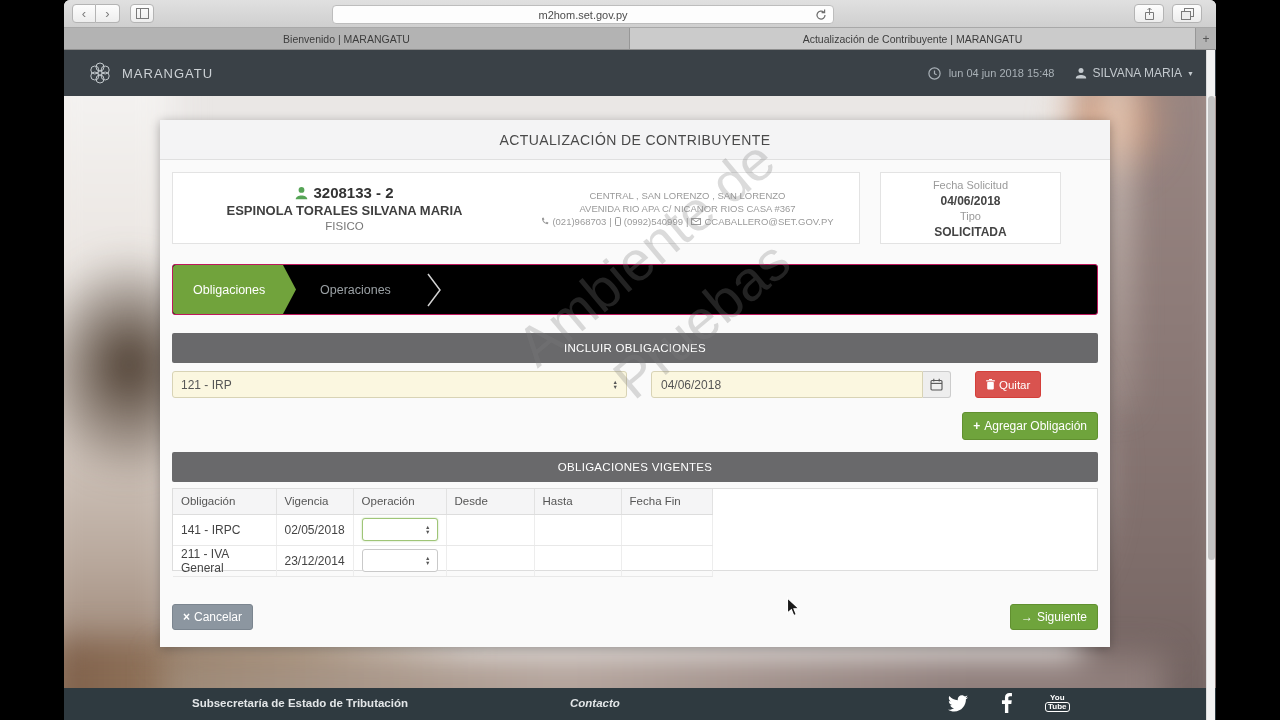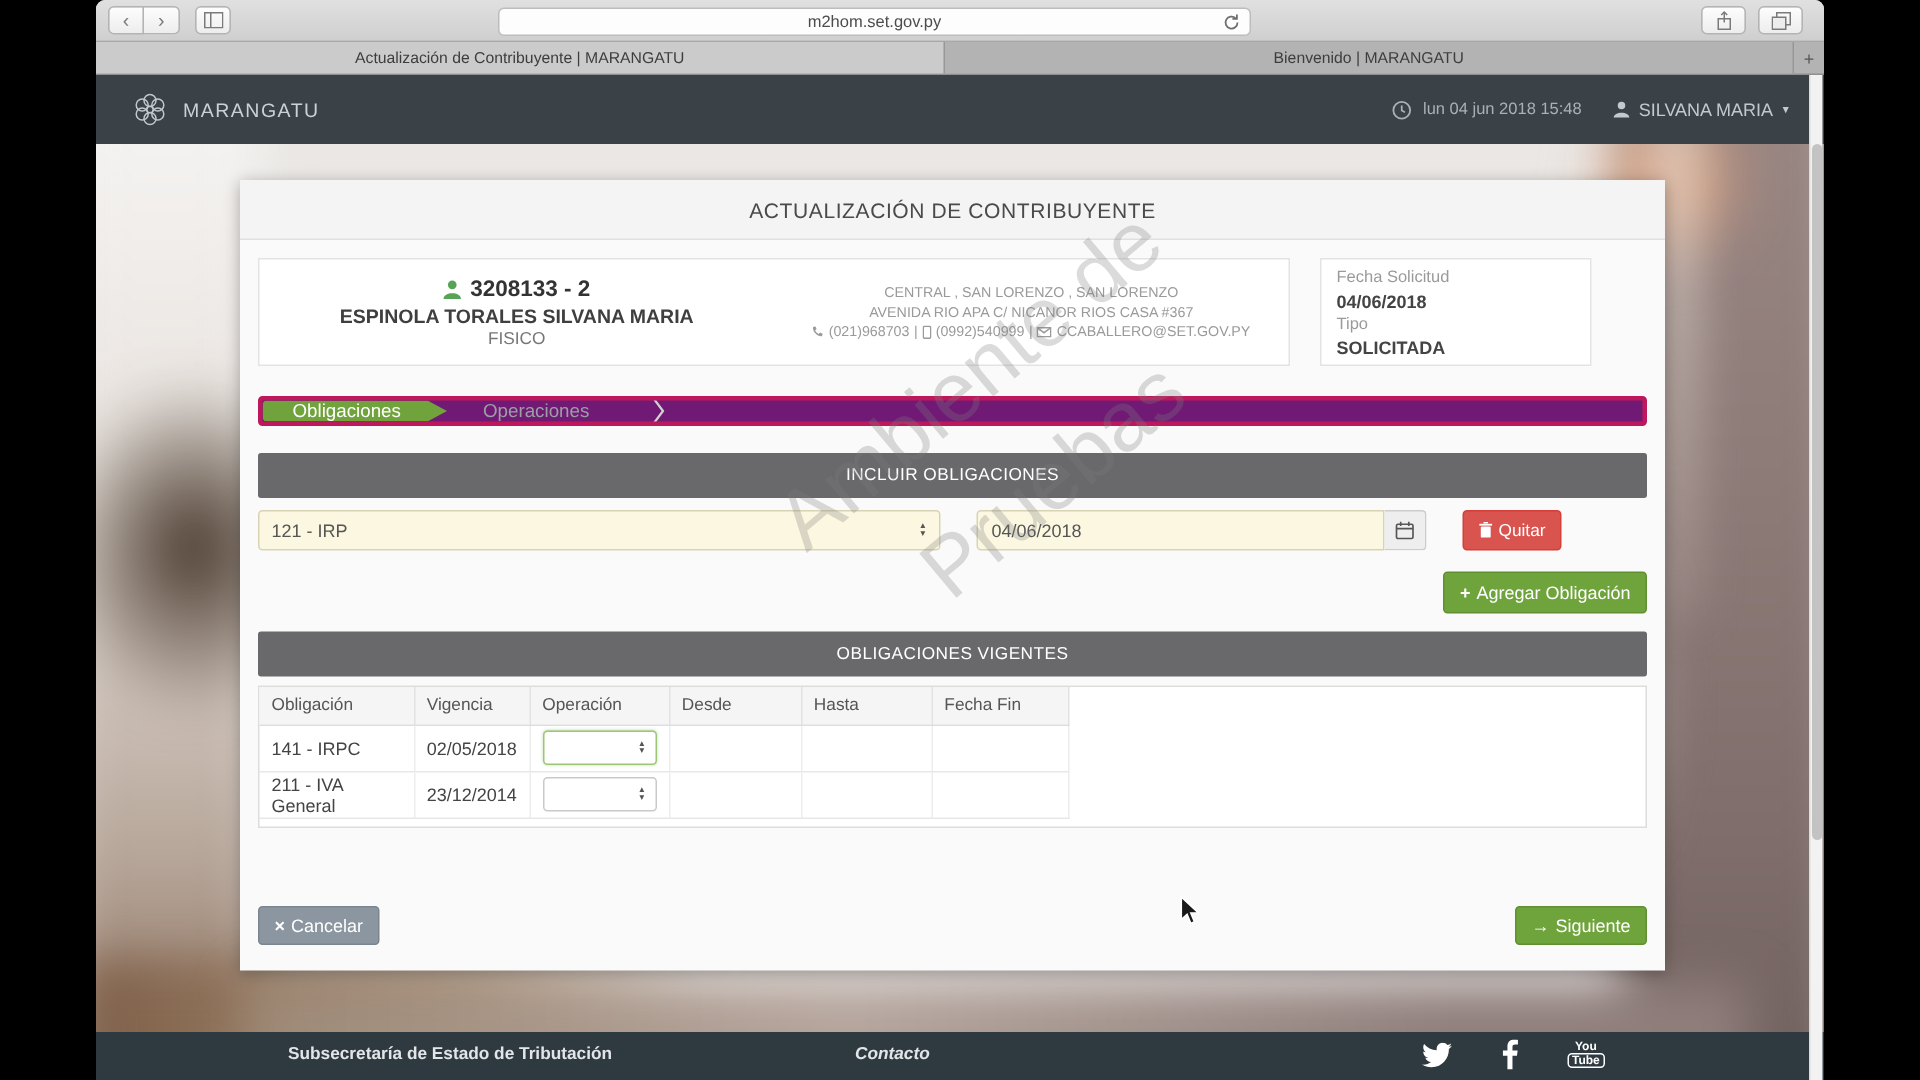--- a/index.html
+++ b/index.html
@@ -38,43 +38,43 @@
   .cardtitle { height:40px; line-height:40px; text-align:center; font-size:14px; color:#4a4a4a; letter-spacing:.4px; background:#f4f4f5; border-bottom:1px solid #e0e0e0; }
   .inforow { display:flex; gap:20px; padding:12px; }
   .ibox { background:#fff; border:1px solid #e3e3e3; height:72px; }
   .ibox.main { width:688px; display:flex; }
   .icol { flex:1; display:flex; flex-direction:column; align-items:center; justify-content:center; }
   .rucline { font-size:15px; font-weight:bold; color:#333; display:flex; align-items:center; gap:5px; }
   .namef { font-size:13px; font-weight:bold; color:#3f3f3f; margin-top:2px; }
   .typef { font-size:11.5px; color:#777; margin-top:2px; }
   .addr { font-size:9.5px; color:#9a9a9a; line-height:13px; text-align:center; }
   .contactline { display:flex; align-items:center; gap:3px; justify-content:center; }
-  .ibox.side { width:181px; text-align:left; padding:5px 10px; font-size:11px; color:#9a9a9a; line-height:15.5px; }
+  .ibox.side { width:181px; text-align:center; padding:5px 10px; font-size:11px; color:#9a9a9a; line-height:15.5px; }
   .ibox.side .val { color:#444; font-size:12px; font-weight:bold; }
 
-  .steps { margin:8px 12px 0 12px; height:20px; background:#701a75; border:3px solid #be185d; border-radius:3px; display:flex; align-items:stretch; overflow:hidden; }
+  .steps { margin:8px 12px 0 12px; height:51px; background:#000000; border:1px solid #be185d; border-radius:3px; display:flex; align-items:stretch; overflow:hidden; }
   .step-active { background:#71a33c; color:#fff; font-size:12.5px; display:flex; align-items:center; padding:0 22px 0 20px; position:relative; border-radius:3px 0 0 3px;
     clip-path:polygon(0 0, calc(100% - 13px) 0, 100% 50%, calc(100% - 13px) 100%, 0 100%); width:123px; }
   .step-idle { color:#9aa0a4; font-size:12.5px; display:flex; align-items:center; padding:0 20px 0 24px; }
   .stepchev { display:flex; align-items:center; margin-left:16px; }
 
   .secbar { margin:18px 12px 0 12px; height:30px; background:#69696b; color:#fff; font-size:11.5px; letter-spacing:.3px; display:flex; align-items:center; justify-content:center; border-radius:2px; }
   .ctrlrow { display:flex; gap:24px; margin:8px 12px 0 12px; }
   .ysel { width:455px; height:27px; background:#fbf7e0; border:1px solid #d8d3b5; border-radius:3px; display:flex; align-items:center; padding:0 8px; font-size:12px; color:#555; }
   .stepper { margin-left:auto; display:flex; flex-direction:column; align-items:center; line-height:5px; font-size:5.5px; color:#555; }
   .dategrp { display:flex; width:300px; }
   .yinput { flex:1; height:27px; background:#fbf7e0; border:1px solid #d8d3b5; border-radius:3px 0 0 3px; display:flex; align-items:center; padding:0 9px; font-size:12px; color:#555; }
   .cal-addon { width:28px; height:27px; background:#eee; border:1px solid #ccc; border-left:none; border-radius:0 3px 3px 0; display:flex; align-items:center; justify-content:center; }
   .btn { display:inline-flex; align-items:center; justify-content:center; gap:4px; font-size:11.5px; color:#fff; border-radius:3px; height:27px; padding:0 10px; }
   .btn-red { background:#d9534f; border:1px solid #d43f3a; }
   .btn-green { background:#6fa43c; border:1px solid #619030; height:28px; font-size:12px; }
   .btn-gray { background:#8c96a0; border:1px solid #7b858f; height:26px; font-size:12px; }
   .addrow { display:flex; justify-content:flex-end; margin:14px 12px 0 12px; }
 
-  .tblwrap { margin:6px 12px 0 12px; border:1px solid #ddd; background:#fff; height:95px; }
+  .tblwrap { margin:6px 12px 0 12px; border:1px solid #ddd; background:#fff; height:83px; }
   table.obl { border-collapse:collapse; table-layout:fixed; }
   table.obl th { background:#f5f5f6; font-weight:normal; font-size:11.5px; color:#555; text-align:left; padding:0 8px; height:25px; border-right:1px solid #e2e2e2; border-bottom:1px solid #ddd; }
   table.obl td { font-size:12px; color:#444; padding:0 8px; height:31px; border-right:1px solid #ededed; border-bottom:1px solid #e8e8e8; }
   .rowsel { width:76px; height:23px; background:#fff; border:1px solid #c9c9c9; border-radius:3px; display:flex; align-items:center; padding:0 6px; }
   .rowsel.focus { border-color:#9fc577; box-shadow:0 0 2px rgba(120,180,80,.5); }
 
   .actions { position:absolute; left:0; right:0; bottom:17px; padding:0 12px; display:flex; justify-content:space-between; }
 
   
   .watermark { position:absolute; left:300px; top:150px; width:620px; z-index:5; transform:rotate(-40deg); text-align:center; font-size:56px; color:rgba(125,125,125,.28); line-height:1.55; pointer-events:none; }
@@ -128,22 +128,22 @@
         <div class="wbtn">
           <svg width="13" height="12" viewBox="0 0 13 12">
               <rect x="3.5" y="0.5" width="9" height="8" fill="none" stroke="#7a7a7a"></rect>
               <rect x="0.5" y="3.5" width="9" height="8" fill="#ededed" stroke="#7a7a7a"></rect>
             </svg>
         </div>
       </div>
     </div>
 
     <div class="tabbar">
+      <div class="btab">Bienvenido | MARANGATU</div>
       <div class="btab active">Actualización de Contribuyente | MARANGATU</div>
-      <div class="btab">Bienvenido | MARANGATU</div>
       <div class="newtab">+</div>
     </div>
 
     <div class="viewport">
 
       <div class="blob" style="left:-20px; top:0; width:130px; height:680px; background:linear-gradient(#f6f5f4 0%, #e8e2dd 40%, #b9a99d 75%, #8a6f5c 100%);"></div>
       <div class="blob" style="left:-30px; top:200px; width:190px; height:230px; background:radial-gradient(closest-side, #453528, rgba(69,53,40,0));"></div>
       <div class="blob" style="left:-10px; bottom:-30px; width:420px; height:110px; background:linear-gradient(to right, #7e5f49, #a98f74 60%, rgba(169,143,116,0));"></div>
       <div class="blob" style="right:-15px; top:-10px; width:150px; height:700px; background:linear-gradient(#9b8884 0%, #8d7b78 40%, #7e6d6a 75%, #6f605e 100%);"></div>
       <div class="blob" style="right:45px; top:5px; width:120px; height:130px; background:radial-gradient(closest-side, #eaa87e, rgba(234,168,126,0));"></div>

